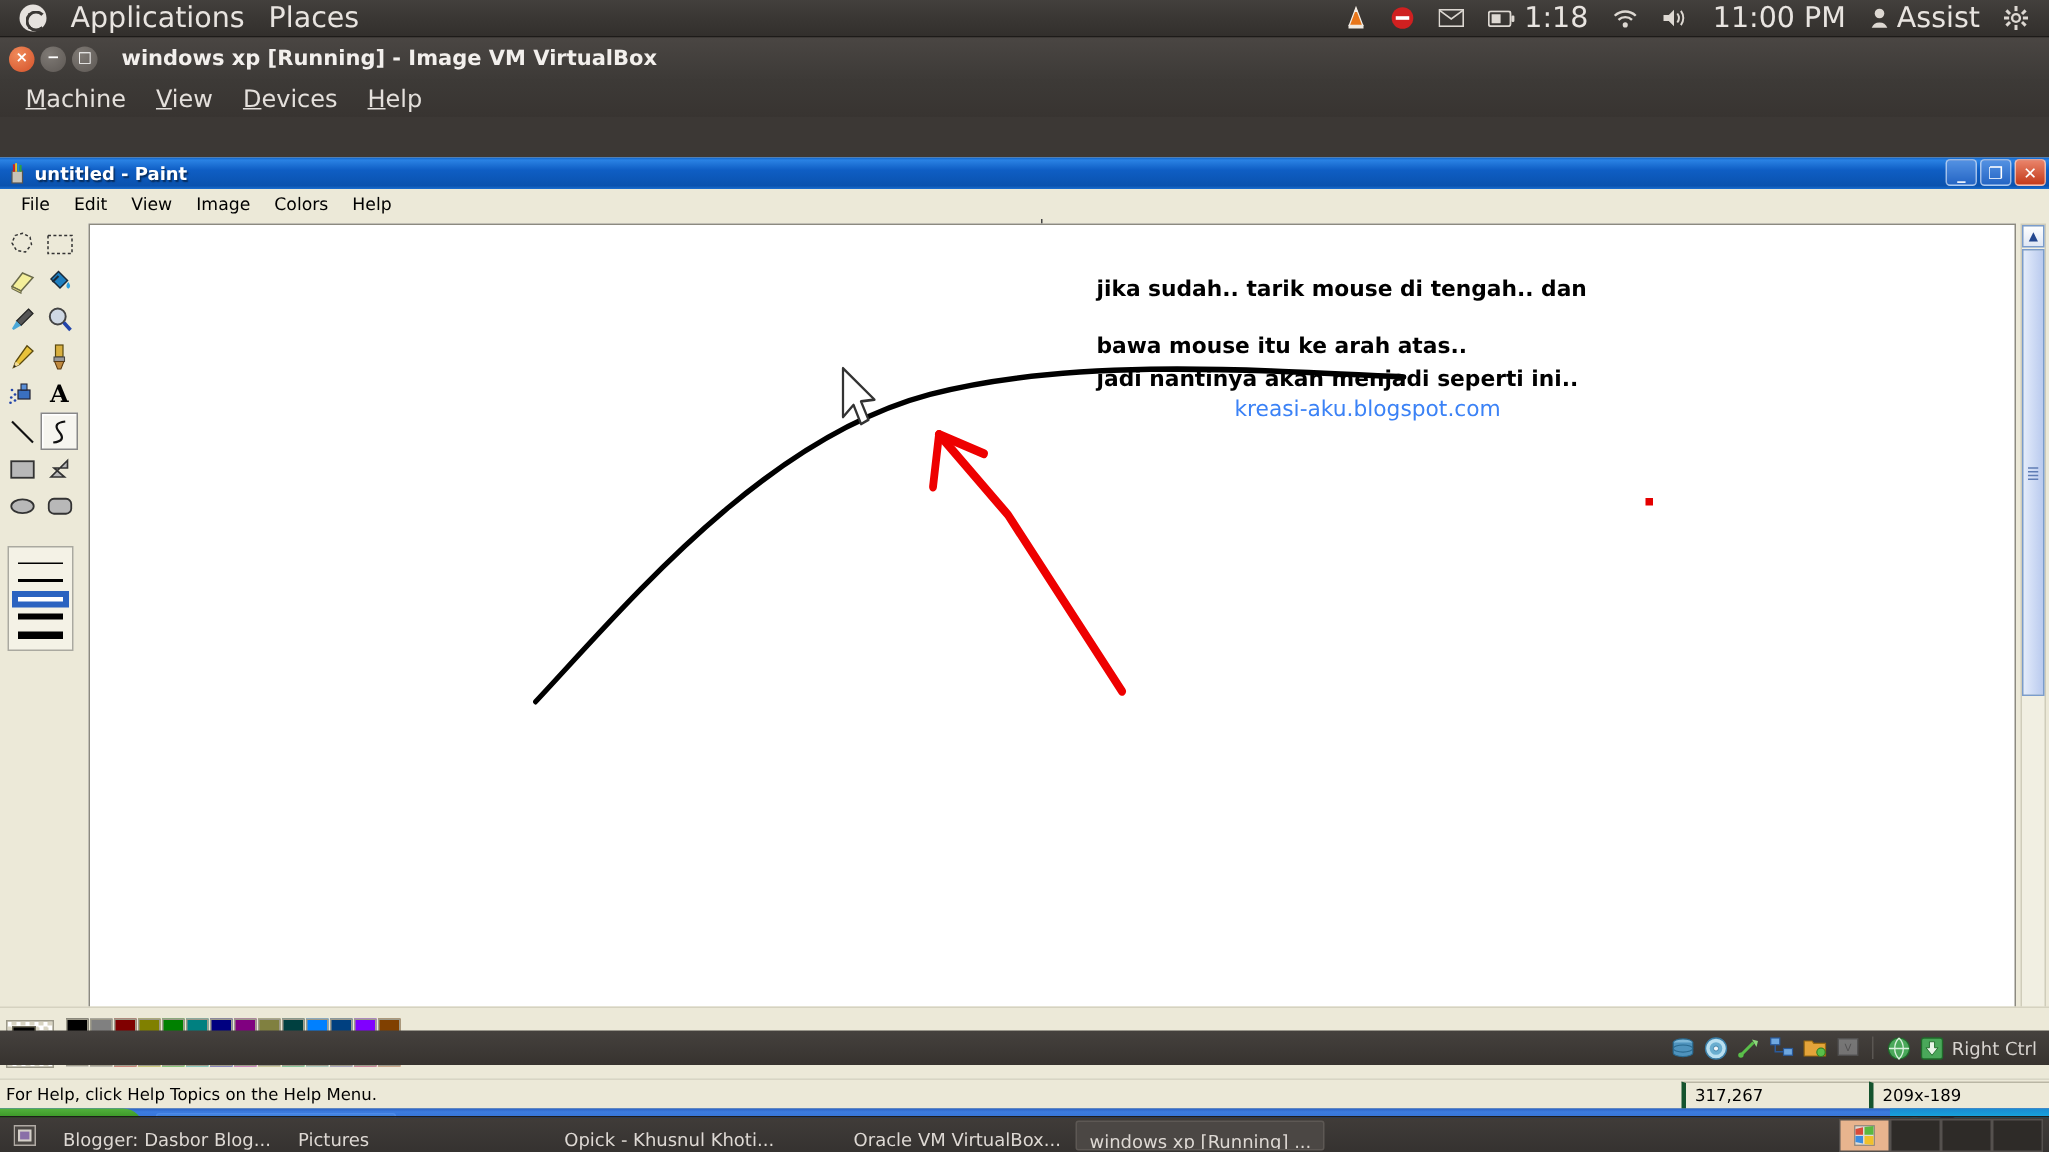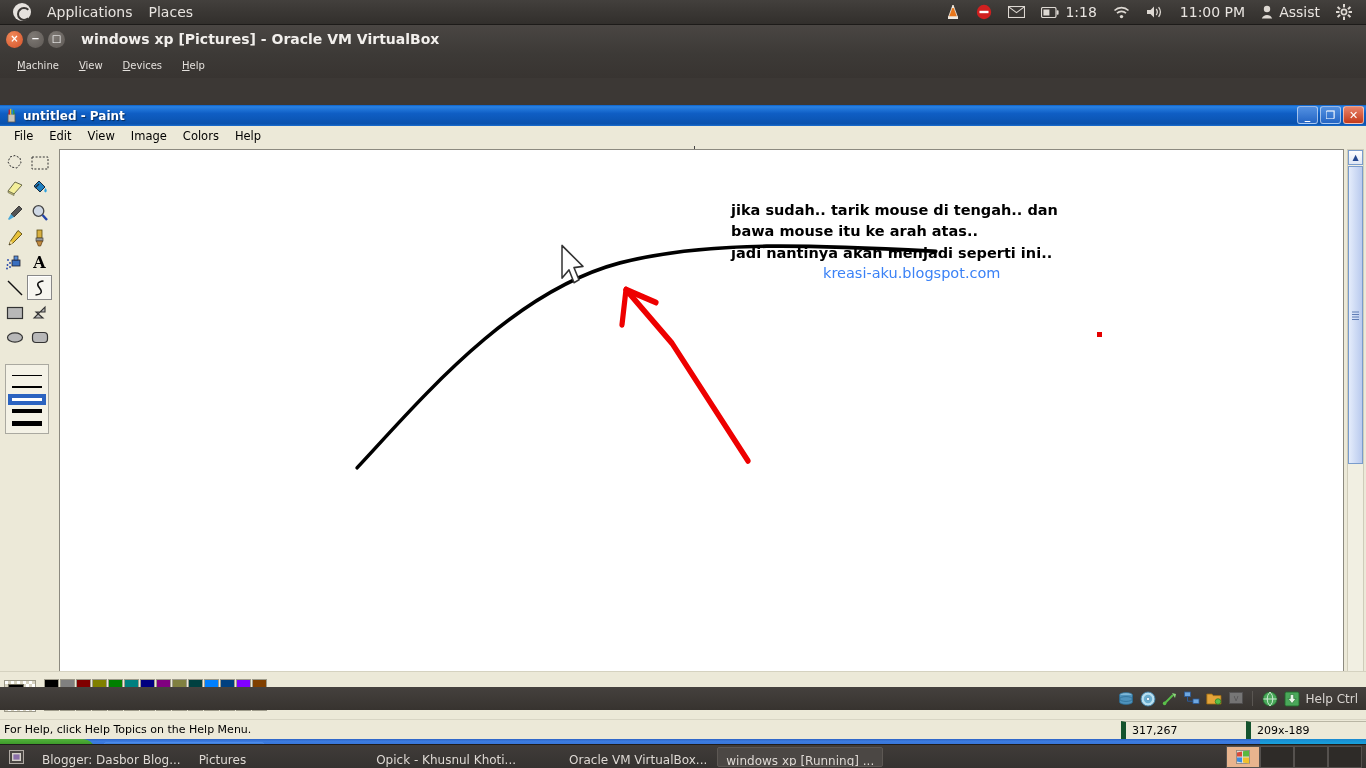--- a/index.html
+++ b/index.html
@@ -14,21 +14,21 @@
   
   #ubuntu-top-panel {
     position: absolute; top: 0; left: 0; width: 1366px; height: 25px;
     background: linear-gradient(to bottom, #43403d 0%, #3a3734 50%, #322f2c 100%);
     display: flex; align-items: center;
     color: #e8e4e0; font-size: 13px;
     border-bottom: 1px solid #1d1b19;
   }
   .panel-left { display: flex; align-items: center; gap: 0px; padding-left: 5px; }
   .panel-right { margin-left: auto; display: flex; align-items: center; gap: 0px; padding-right: 6px; }
-  .panel-item { padding: 0 8px; height: 25px; display: flex; align-items: center; gap: 6px; font-size: 14px; }
+  .panel-item { padding: 0 8px; height: 25px; display: flex; align-items: center; gap: 6px; font-size: 19px; }
   .ubuntu-logo {
     width: 18px; height: 18px; border-radius: 50%;
     background: #e6e2de; position: relative;
     display: inline-block;
   }
   .ubuntu-logo::after {
     content: ""; position: absolute; left: 4px; top: 4px;
     width: 10px; height: 10px; border-radius: 50%;
     border: 2.5px solid #3a3734;
     border-right-color: transparent;
@@ -52,21 +52,21 @@
   .wbtn span { position: absolute; inset: 0; display:flex; align-items:center; justify-content:center;
                color:#fff; font-size:10px; line-height:1; font-weight:bold; }
   #vbox-title {
     color: #f2efec; font-size: 14px; font-weight: bold; margin-left: 12px;
   }
   #vbox-menubar {
     height: 25px; display: flex; align-items: center;
     padding-left: 8px; gap: 2px;
     background: linear-gradient(to bottom, #3d3a37 0%, #383431 100%);
   }
-  .vbox-menu { color: #e4e0dc; font-size: 10px; padding: 2px 9px; }
+  .vbox-menu { color: #e4e0dc; font-size: 16px; padding: 2px 9px; }
   .vbox-menu u { text-decoration: underline; }
 
   
   #xp-screen {
     position: absolute; top: 80px; left: 0; width: 1366px; height: 641px;
     background: #3b6ea5;
   }
   #paint-window {
     position: absolute; top: 0; left: 0; width: 1366px; height: 614px;
     background: #ece9d8;
@@ -191,21 +191,21 @@
   #palette-grid { display: grid; grid-template-rows: 16px 16px; grid-auto-flow: column; gap: 1px; }
   .swatch { width: 15px; height: 15px; border: 1px solid #9e9b8b; }
 
   
   #paint-statusbar {
     position: absolute; left: 0; top: 614px; width: 1366px; height: 20px;
     background: #ece9d8; display: flex; align-items: center;
     font-size: 11px; color: #000; border-top: 1px solid #d8d5c4;
   }
   .sb-panel { height: 18px; display: flex; align-items: center; padding: 0 6px;
-              border-left: 5px solid #14532d; border-top: 1px solid #b9b6a4; }
+              border-left: 3px solid #14532d; border-top: 1px solid #b9b6a4; }
   #sb-help { flex: 1; padding-left: 4px; }
   #sb-coord { width: 125px; }
   #sb-size { width: 120px; }
 
   
   #xp-taskbar {
     position: absolute; left: 0; top: 634px; width: 1366px; height: 28px;
     background: linear-gradient(to bottom, #2c62c4 0%, #3c7ce0 8%, #2b64c9 50%, #2358bb 90%, #1c4ea8 100%);
     display: flex; align-items: center;
   }
@@ -356,21 +356,21 @@
   <div id="vbox-titlebar">
     <div class="wbtn wbtn-close">
         <span>×</span>
       </div>
     <div class="wbtn wbtn-min">
         <span>−</span>
       </div>
     <div class="wbtn wbtn-max">
         <span>□</span>
       </div>
-    <div id="vbox-title">windows xp [Pictures] - Oracle VM VirtualBox</div>
+    <div id="vbox-title">windows xp [Running] - Image VM VirtualBox</div>
   </div>
 
   <div id="vbox-menubar">
     <div class="vbox-menu"><u>M</u>achine</div>
     <div class="vbox-menu"><u>V</u>iew</div>
     <div class="vbox-menu"><u>D</u>evices</div>
     <div class="vbox-menu"><u>H</u>elp</div>
   </div>
 
   <div id="xp-screen">
@@ -540,21 +540,21 @@
 
               <path d="M688 267 L 612 166 L 566 120" fill="none" stroke="#ee0000" stroke-width="5.2" stroke-linecap="round" stroke-linejoin="round"></path>
 
               <path d="M566 120 L 562 150 M566 120 L 596 131" fill="none" stroke="#ee0000" stroke-width="5.2" stroke-linecap="round"></path>
 
               <g>
                 <path d="M502 82 L502 110 L509 103 L514 114 L519 111.5 L514 101 L523 100 Z" fill="#ffffff" stroke="#333333" stroke-width="1.5" stroke-linejoin="round"></path>
               </g>
             </svg>
 
-            <div class="paint-text-block" style="left:671px; top:49px;">jika sudah.. tarik mouse di tengah.. dan</div>
+            <div class="paint-text-block" style="left:671px; top:32px;">jika sudah.. tarik mouse di tengah.. dan</div>
             <div class="paint-text-block" style="left:671px; top:92px;">jadi nantinya akan menjadi seperti ini..</div>
             <div class="paint-text-block" style="left:671px; top:70px;">bawa mouse itu ke arah atas..</div>
             <div class="paint-text-url" style="left:763px; top:115px;">kreasi-aku.blogspot.com</div>
             <div id="red-dot" style="left:1037px; top:182px;"></div>
           </div>
 
           <div id="vscroll">
             <div class="sb-arrow" style="left:0;top:0;width:15px;height:15px;">▲</div>
             <div class="sb-thumb" style="left:0;top:16px;width:15px;height:298px;">
               <svg width="7" height="9" viewBox="0 0 7 9">
@@ -712,21 +712,21 @@
           <circle cx="8" cy="8" r="7" fill="#4aa85a" stroke="#1f6a2a" stroke-width="0.8"></circle>
           <path d="M1.3 8 h13.4 M8 1 a10 10 0 0 1 0 14 a10 10 0 0 1 0 -14" fill="none" stroke="#d8f0dc" stroke-width="0.9"></path>
         </svg>
     </span>
     <span class="vbi">
       <svg width="16" height="16" viewBox="0 0 16 16">
           <rect x="1" y="1" width="14" height="14" rx="1.5" fill="#4aa85a" stroke="#1f6a2a" stroke-width="0.9"></rect>
           <polygon points="8,12.5 4,7.5 6.3,7.5 6.3,3.5 9.7,3.5 9.7,7.5 12,7.5" fill="#e8f5e8" stroke="#1f6a2a" stroke-width="0.6"></polygon>
         </svg>
     </span>
-    <span>Help Ctrl</span>
+    <span>Right Ctrl</span>
   </div>
 </div>
 
 <div id="ubuntu-bottom-panel">
   <div id="show-desktop">
     <svg width="15" height="14" viewBox="0 0 15 14">
         <rect x="0.5" y="0.5" width="14" height="13" fill="#4a4643" stroke="#b0aaa4" stroke-width="1"></rect>
         <rect x="3" y="3" width="9" height="8" fill="#d4cfc8"></rect>
         <rect x="4.4" y="4.4" width="6.2" height="5.2" fill="#8a6fa8"></rect>
       </svg>

